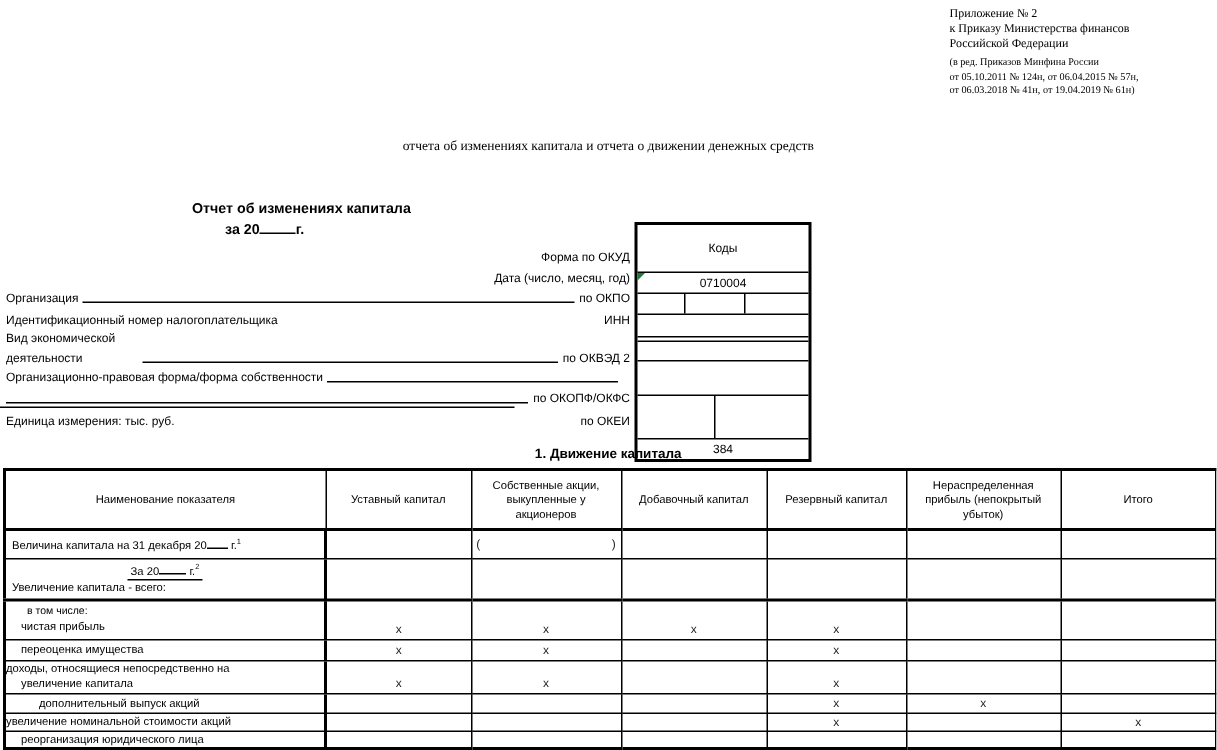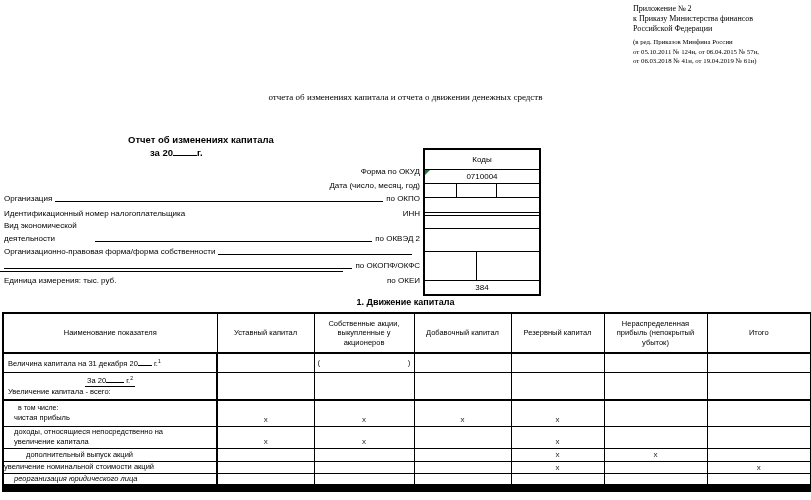--- a/index.html
+++ b/index.html
@@ -12,21 +12,21 @@
   
   .forms-title{position:absolute;left:0;top:91px;width:811px;text-align:center;
                font-family:"Liberation Serif",serif;font-size:9px;line-height:13px;}
   .report-title{position:absolute;left:128px;top:134px;font-size:9.5px;font-weight:bold;}
   .report-period{position:absolute;left:150px;top:147px;font-size:9.5px;font-weight:bold;}
   .blank{display:inline-block;border-bottom:1px solid #000;height:8px;vertical-align:baseline;}
   
   .codes-box{position:absolute;left:423px;top:148px;width:118px;border:2px solid #000;box-sizing:border-box;}
   .cb-row{position:relative;box-sizing:border-box;border-bottom:1px solid #000;
           font-size:8px;text-align:center;display:flex;align-items:center;justify-content:center;}
-  .cb-kody{height:20px;}
+  .cb-kody{height:32px;}
   .cb-okud{height:14px;}
   .cb-date{height:14px;padding:0;}
   .cb-date span{display:block;height:100%;box-sizing:border-box;}
   .cb-date .d1{width:32px;border-right:1px solid #000;}
   .cb-date .d2{width:40px;border-right:1px solid #000;}
   .cb-date .d3{flex:1;}
   .cb-okpo{height:15px;}
   .cb-gap{height:2px;border-bottom:1px solid #000;}
   .cb-inn{height:13px;}
   .cb-okved{height:23px;}
@@ -58,21 +58,21 @@
   .cap-table .name-cell{border-right:2px solid #000;vertical-align:middle;}
   .nline{line-height:10px;white-space:nowrap;}
   .nline.small{font-size:7px;}
   .nline.center{text-align:center;}
   .ugroup{display:inline-block;border-bottom:1px solid #000;padding:0 2px 0 2px;}
   sup{font-size:5px;vertical-align:super;line-height:0;}
   .data-cell{text-align:center;vertical-align:middle;font-size:8px;color:#1f1f1f;line-height:9px;}
   .data-cell.parens{padding:0 3px;}
   .data-cell.parens .pwrap{display:flex;justify-content:space-between;}
   tr.thick-bottom td{border-bottom:2px solid #000;}
-  tr.last-row td{border-bottom:8px solid #000000;font-style:italic;}
+  tr.last-row td{border-bottom:8px solid #000000;}
 </style>
 </head>
 <body>
 
 <div class="page">
 
   <div class="hdr-right">
     <div>Приложение № 2</div>
     <div>к Приказу Министерства финансов</div>
     <div>Российской Федерации</div>
@@ -210,23 +210,34 @@
             <div class="nline small" style="padding-left: 14px;"><span>в том числе:</span></div>
             <div class="nline" style="padding-left: 10px;"><span>чистая прибыль</span></div>
           </td>
           <td class="data-cell" style="vertical-align: bottom; padding-bottom: 2px;">х</td>
           <td class="data-cell" style="vertical-align: bottom; padding-bottom: 2px;">х</td>
           <td class="data-cell" style="vertical-align: bottom; padding-bottom: 2px;">х</td>
           <td class="data-cell" style="vertical-align: bottom; padding-bottom: 2px;">х</td>
           <td class="data-cell" style="vertical-align: bottom; padding-bottom: 2px;"></td>
           <td class="data-cell" style="vertical-align: bottom; padding-bottom: 2px;"></td>
         </tr>
+        <tr style="height: 14px;">
+          <td class="name-cell">
+            <div class="nline" style="padding-left: 10px;"><span>переоценка имущества</span></div>
+          </td>
+          <td class="data-cell">х</td>
+          <td class="data-cell">х</td>
+          <td class="data-cell"></td>
+          <td class="data-cell">х</td>
+          <td class="data-cell"></td>
+          <td class="data-cell"></td>
+        </tr>
         <tr style="height: 22px;">
           <td class="name-cell">
-            <div class="nline" style="padding-left: 10px;"><span>доходы, относящиеся непосредственно на</span></div>
+            <div class="nline" style=""><span>доходы, относящиеся непосредственно на</span></div>
             <div class="nline" style="padding-left: 10px;"><span>увеличение капитала</span></div>
           </td>
           <td class="data-cell" style="vertical-align: bottom; padding-bottom: 2px;">х</td>
           <td class="data-cell" style="vertical-align: bottom; padding-bottom: 2px;">х</td>
           <td class="data-cell" style="vertical-align: bottom; padding-bottom: 2px;"></td>
           <td class="data-cell" style="vertical-align: bottom; padding-bottom: 2px;">х</td>
           <td class="data-cell" style="vertical-align: bottom; padding-bottom: 2px;"></td>
           <td class="data-cell" style="vertical-align: bottom; padding-bottom: 2px;"></td>
         </tr>
         <tr style="height: 13px;">

